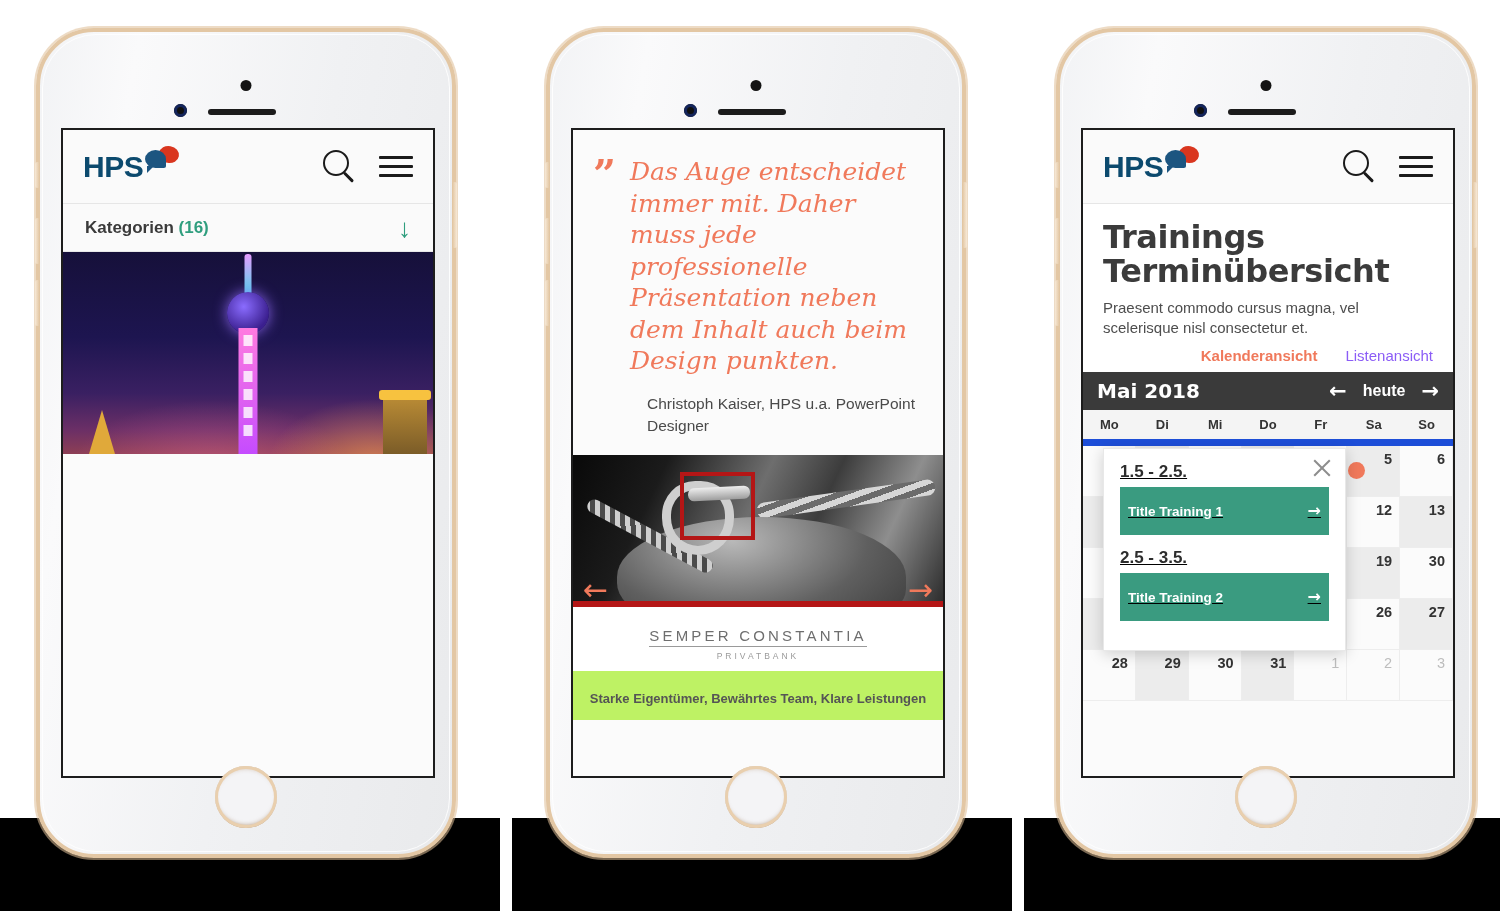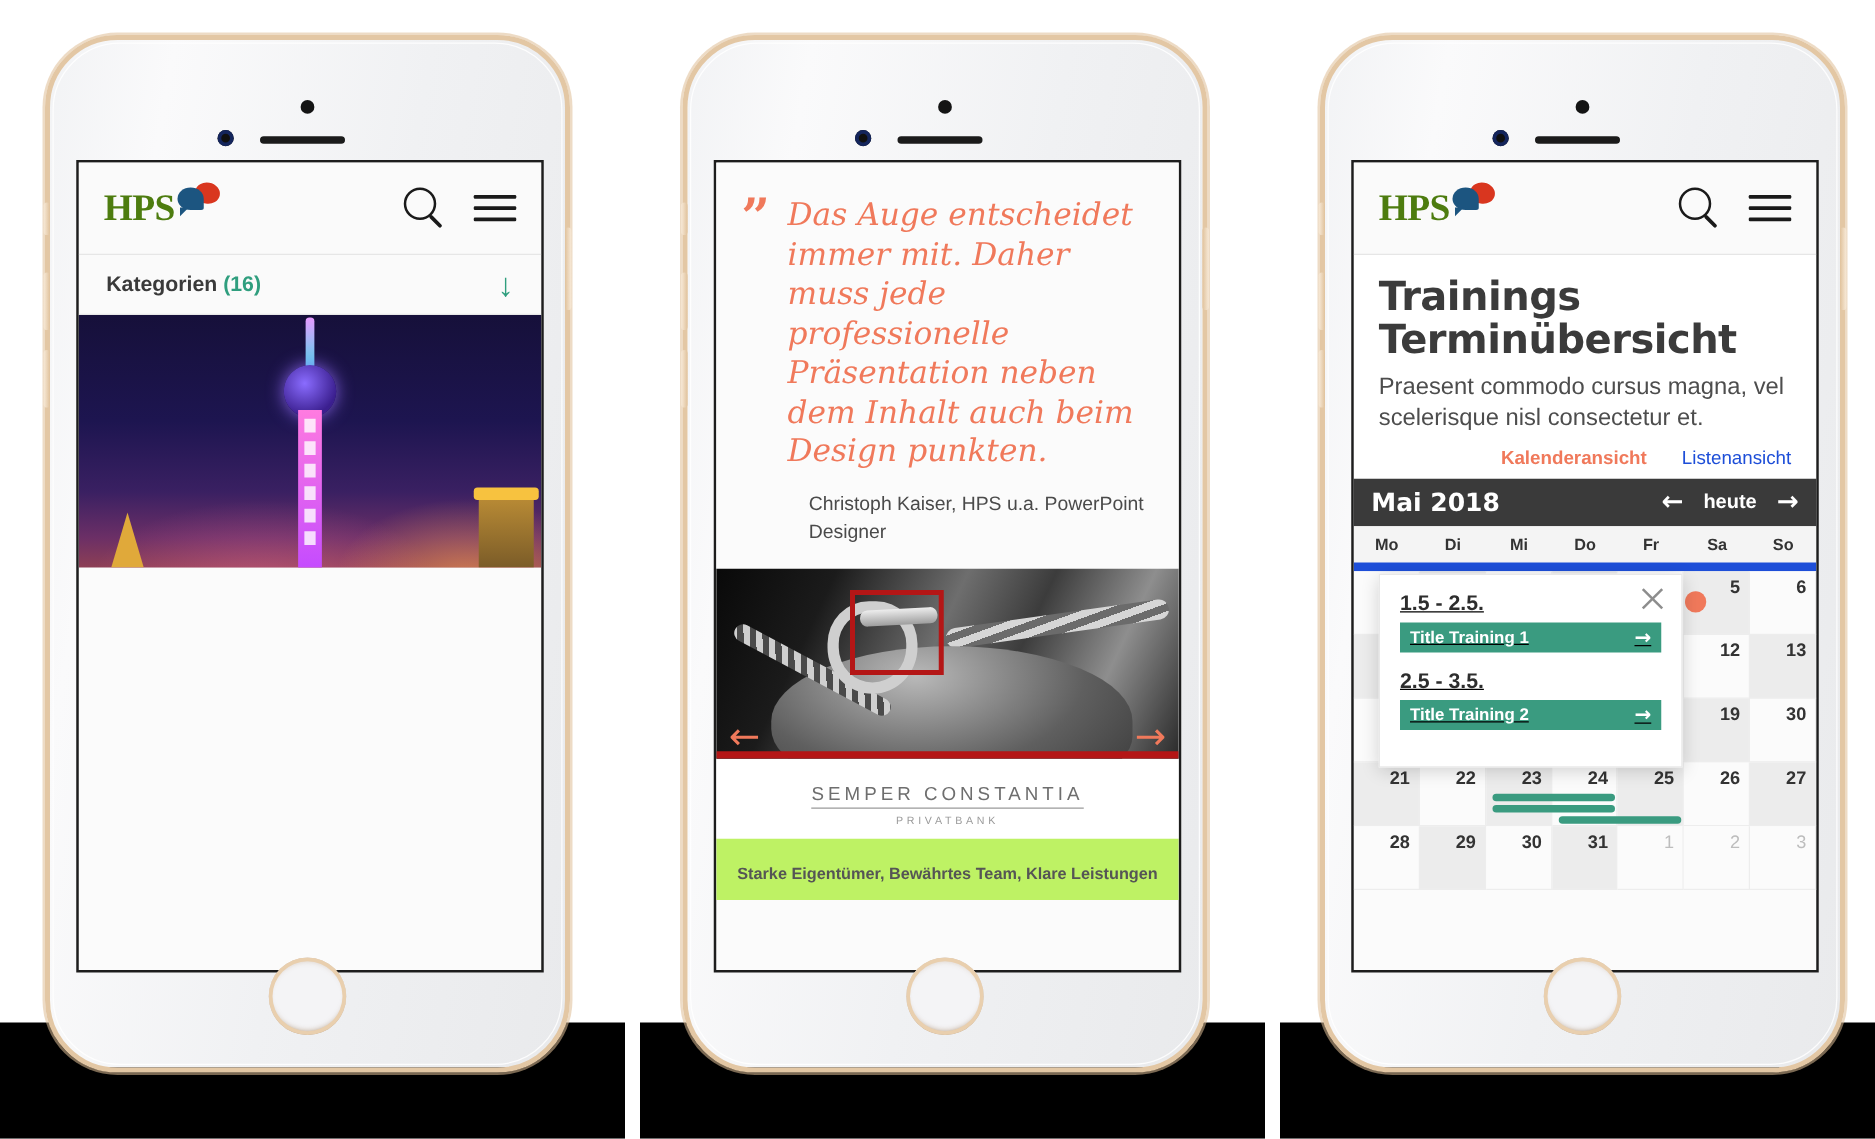--- a/index.html
+++ b/index.html
@@ -64,22 +64,22 @@
   
   .screen {
     position:absolute; left:21px; top:96px; width:374px; height:650px;
     background:#fbfbfb; border:2px solid #1d1d1d; overflow:hidden;
   }
 
   
   .navbar { height:74px; background:#fafafa; border-bottom:1px solid #e6e6e6;
     display:flex; align-items:center; padding:0 20px; }
   .logo { display:flex; align-items:flex-start; }
-  .logo-text { font-weight:700; font-size:30px; letter-spacing:-.5px; color:#4d7c0f;
-    font-family:Liberation Serif, serif; line-height:1; }
+  .logo-text { font-weight:700; font-size:30px; letter-spacing:-.5px; color:#0c4a6e;
+    font-family:Liberation Sans, sans-serif; line-height:1; }
   .bubbles { position:relative; width:34px; height:30px; margin-left:2px; margin-top:-6px; }
   .bub-red { position:absolute; right:0; top:0; width:20px; height:17px;
     background:#d9361f; border-radius:50% 50% 50% 10%; transform:rotate(10deg); }
   .bub-blue{ position:absolute; left:0; top:4px; width:21px; height:18px;
     background:#1c5580; border-radius:50% 50% 10% 50%; }
   .bub-blue::after{ content:""; position:absolute; left:2px; bottom:-5px;
     border-left:7px solid #1c5580; border-bottom:7px solid transparent; }
   .nav-spacer { flex:1; }
   .icon-search { width:34px; height:34px; position:relative; margin-right:22px; }
   .icon-search .ring{ position:absolute; left:0; top:0; width:26px; height:26px;
@@ -162,25 +162,25 @@
   .semper .nm { font-size:15px; letter-spacing:3.2px; color:#6e6e6e;
     border-bottom:1.4px solid #9a9a9a; display:inline-block; padding-bottom:2px; }
   .semper .sub{ font-size:8.5px; letter-spacing:3px; color:#9a9a9a; margin-top:4px; }
   .semper-tag { text-align:center; font-size:13px; color:#555; padding:20px 10px 14px;
     background:#bef264; font-weight:600; }
 
   
   .page-head { padding:16px 20px 0; background:#fff; }
   .page-head h2 { font-size:32px; font-weight:800; color:#3b3b3b; line-height:1.07;
     letter-spacing:-.4px; font-family:"DejaVu Sans", sans-serif;}
-  .page-head p { font-size:19px; color:#4d4d4d; line-height:1.3; margin-top:10px; }
+  .page-head p { font-size:15px; color:#4d4d4d; line-height:1.3; margin-top:10px; }
   .viewtabs { display:flex; justify-content:flex-end; gap:28px; padding:10px 20px 8px;
     background:#fff; font-size:15px; }
   .vt-active { color:#f0795b; font-weight:700; }
-  .vt { color:#1d4ed8; }
+  .vt { color:#8b5cf6; }
 
   .calhead { background:#3a3a3a; color:#fff; height:38px; display:flex; align-items:center;
     padding:0 14px; }
   .calhead .mon { font-size:20px; font-weight:800; font-family:"DejaVu Sans", sans-serif; }
   .calhead .sp { flex:1; }
   .calnav { display:flex; align-items:center; gap:16px; font-size:16px; font-weight:700; }
   .calnav span.ar { font-size:21px; font-family:"DejaVu Sans", sans-serif; line-height:1; }
 
   .dow { display:grid; grid-template-columns:repeat(7,1fr); background:#f4f4f4;
     border-bottom:7px solid #1d4ed8; }
@@ -198,21 +198,21 @@
     background:#f0795b; }
 
   .popover { position:absolute; background:#fff; border:1px solid #e8e8e8;
     box-shadow:0 3px 14px rgba(0,0,0,.18); padding:13px 16px 16px; z-index:9; }
   .pop-close { position:absolute; right:12px; top:8px; width:22px; height:22px; }
   .pop-close::before,.pop-close::after{ content:""; position:absolute; left:0; top:10px;
     width:22px; height:2px; background:#8d8d8d; }
   .pop-close::before{ transform:rotate(45deg);} .pop-close::after{ transform:rotate(-45deg);}
   .pop-date { font-size:17px; font-weight:700; color:#2d2d2d; margin-bottom:5px; }
   .pop-item { background:#3a9b80; color:#fff; font-size:13.5px; font-weight:700;
-    padding:4px 8px; display:flex; align-items:center; justify-content:space-between;
+    padding:16px 8px; display:flex; align-items:center; justify-content:space-between;
     margin-bottom:13px; }
   .pop-item .go { font-size:16px; font-family:"DejaVu Sans", sans-serif; line-height:1; }
 </style>
 </head>
 <body>
 
 <div class="stage">
 
   <div class="shadow-slab" style="left:0;top:818px;width:500px;height:93px;"></div>
   <div class="shadow-slab" style="left:512px;top:818px;width:500px;height:93px;"></div>

